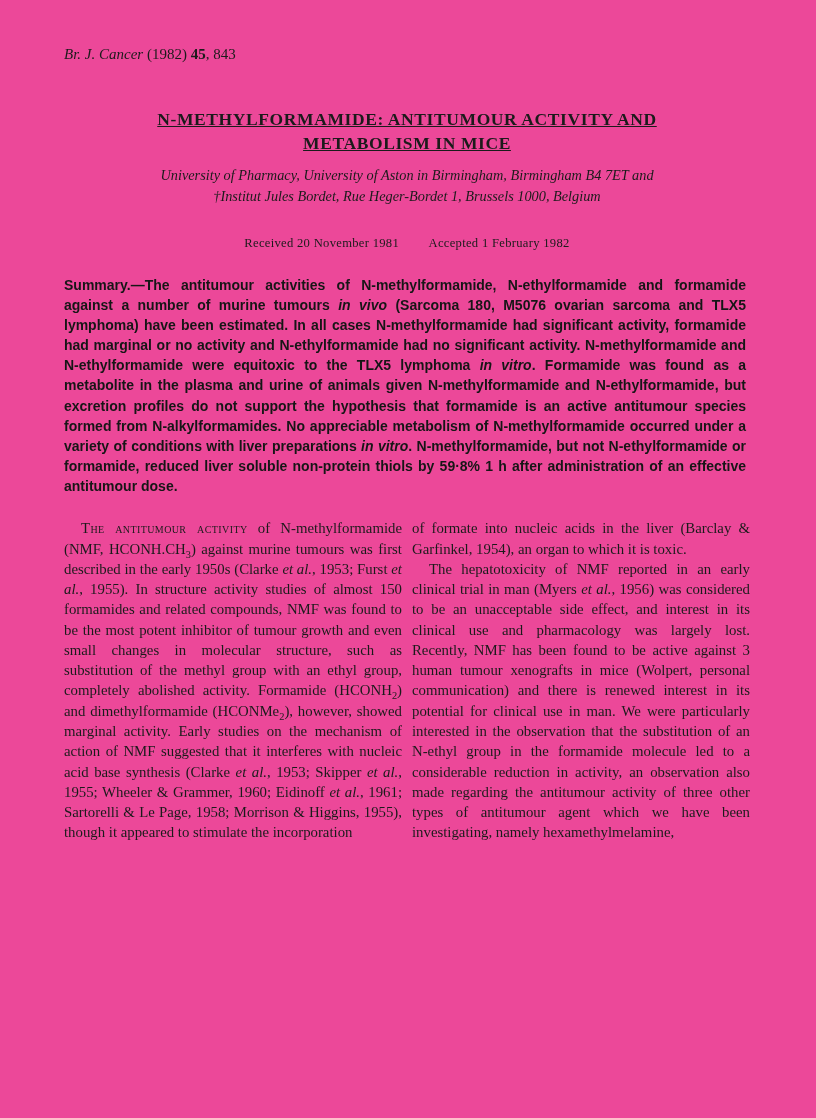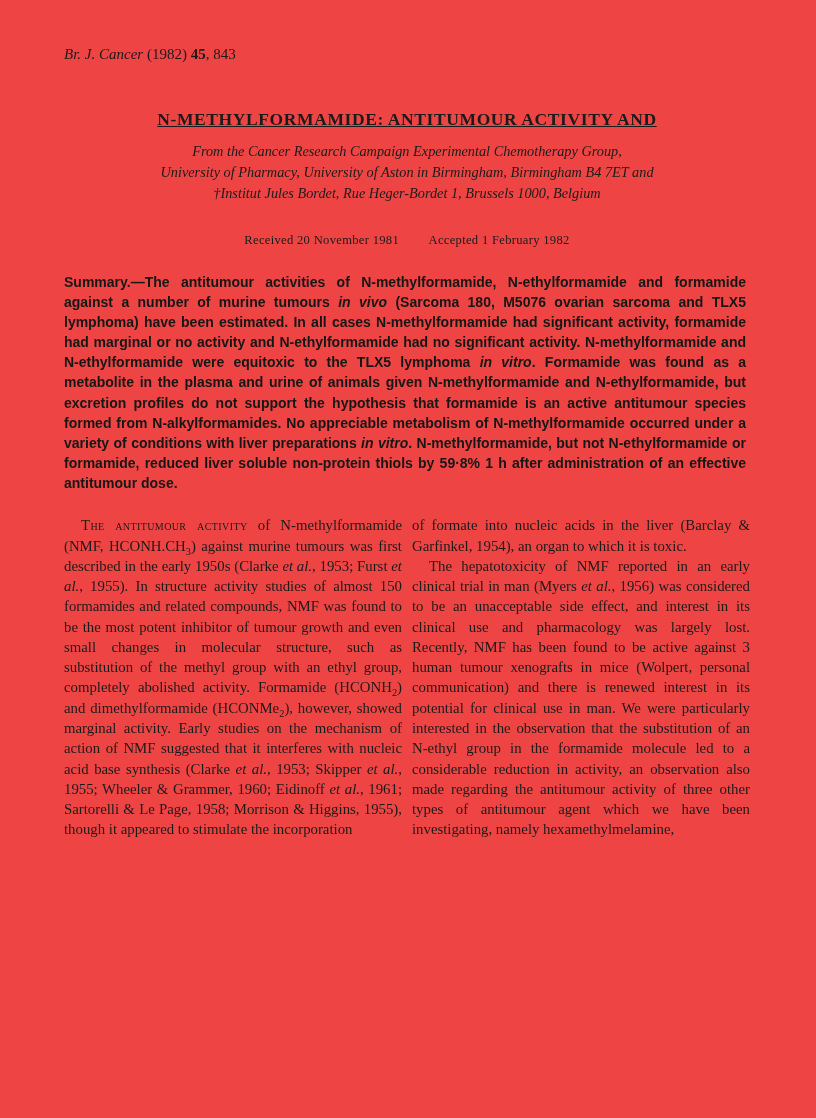--- a/index.html
+++ b/index.html
@@ -3,21 +3,21 @@
 <meta charset="utf-8">
 <style>
   html, body { margin: 0; padding: 0; }
   body { background: #fcfbf7; }
   .page {
     position: relative;
     width: 816px;
     height: 1118px;
     margin: 0 auto;
     box-sizing: border-box;
-    background: #ef4444;
+    background: #ec4899;
     color: #1b1b1b;
     font-family: "Liberation Serif", "DejaVu Serif", serif;
     padding: 46px 66px 0 64px;
     overflow: hidden;
   }
   .journal-line { font-size: 15px; }
   .b { font-weight: bold; }
   .it { font-style: italic; }
   .sc { font-variant: small-caps; letter-spacing: 0.4px; }
   .sub { vertical-align: sub; font-size: 0.7em; line-height: 0; }
@@ -94,25 +94,25 @@
 <div class="page">
 
   <div class="journal-line">
     <span class="it">Br. J. Cancer</span>
     <span>(1982)</span>
     <span class="b">45</span><span>, 843</span>
   </div>
 
   <h1 class="title">
     <span class="tline">N-METHYLFORMAMIDE: ANTITUMOUR ACTIVITY AND</span>
+    <span class="tline">METABOLISM IN MICE</span>
   </h1>
 
 
   <div class="affiliation">
-    <span class="fline">From the Cancer Research Campaign Experimental Chemotherapy Group,</span>
     <span class="fline">University of Pharmacy, University of Aston in Birmingham, Birmingham B4 7ET and</span>
     <span class="fline">†Institut Jules Bordet, Rue Heger-Bordet 1, Brussels 1000, Belgium</span>
   </div>
 
   <div class="received">
     <span>Received 20 November 1981</span>
     <span class="accepted">Accepted 1 February 1982</span>
   </div>
 
   <p class="summary"><span>Summary.—The antitumour activities of N-methylformamide, N-ethylformamide and formamide against a number of murine tumours </span><span class="it">in vivo</span><span> (Sarcoma 180, M5076 ovarian sarcoma and TLX5 lymphoma) have been estimated. In all cases N-methylformamide had significant activity, formamide had marginal or no activity and N-ethylformamide had no significant activity. N-methylformamide and N-ethylformamide were equitoxic to the TLX5 lymphoma </span><span class="it">in vitro</span><span>. Formamide was found as a metabolite in the plasma and urine of animals given N-methylformamide and N-ethylformamide, but excretion profiles do not support the hypothesis that formamide is an active antitumour species formed from N-alkylformamides. No appreciable metabolism of N-methylformamide occurred under a variety of conditions with liver preparations </span><span class="it">in vitro</span><span>. N-methylformamide, but not N-ethylformamide or formamide, reduced liver soluble non-protein thiols by 59·8% 1 h after administration of an effective antitumour dose.</span></p>

